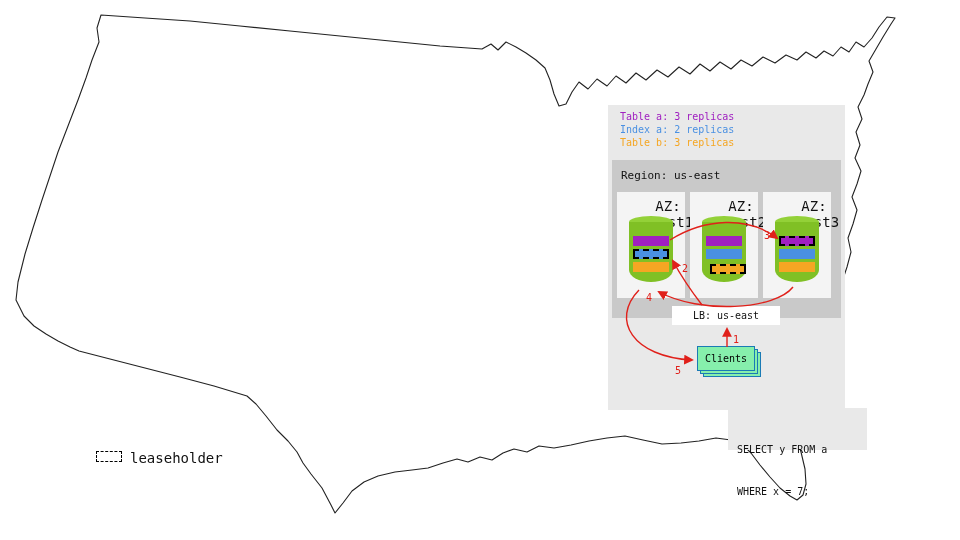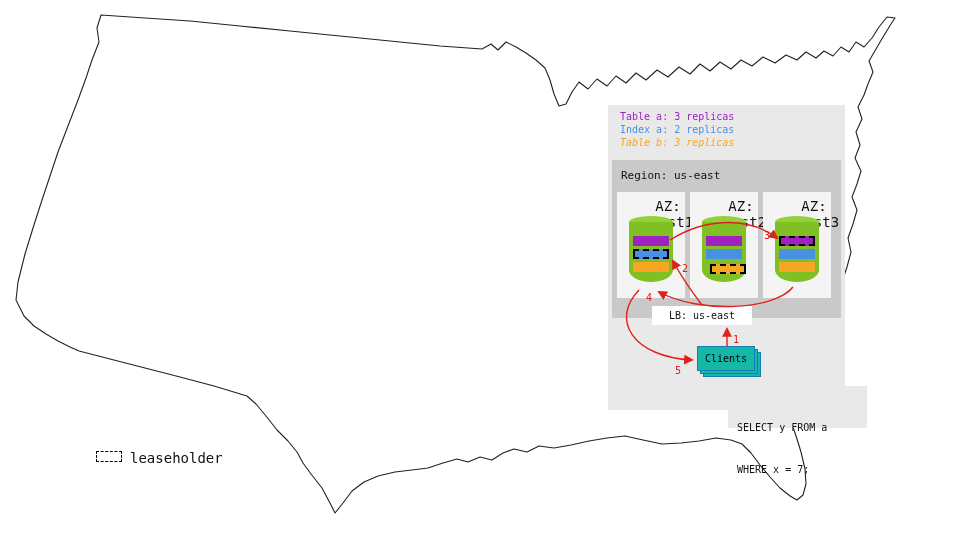--- a/index.html
+++ b/index.html
@@ -5,29 +5,29 @@
   html,body{margin:0;padding:0;background:#fff;}
   #stage{position:relative;width:960px;height:540px;overflow:hidden;
          font-family:"DejaVu Sans Mono","Liberation Mono",monospace;border-radius:21px;}
   .abs{position:absolute;}
   svg{display:block;}
   .panel{background:#e9e9e9;}
   .regionbox{background:#c9c9c9;}
   .azbox{background:#f4f4f4;}
   .az-label{font-size:14px;color:#111;text-align:center;padding-top:6px;margin-left:34px;}
   .legend-line{font-size:10px;line-height:13px;white-space:pre;}
-  .c-purple{color:#a020c0;} .c-blue{color:#4a90e2;} .c-orange{color:#f5a623;font-style:italic;}
+  .c-purple{color:#a020c0;} .c-blue{color:#4a90e2;} .c-orange{color:#f5a623;}
   .region-title{font-size:11px;color:#111;}
   .cyl-top{background:#93d138;border-radius:50%;}
   .cyl-body{background:#80c025;border-radius:0 0 50% 50% / 0 0 12px 12px;}
   .bar{height:10px;width:36px;box-sizing:border-box;}
   .bar-purple{background:#a020c0;} .bar-blue{background:#4a90e2;} .bar-orange{background:#f5a623;}
   .dashed{border:2px dashed #000;}
   .lbbox{background:#fff;font-size:10px;color:#111;text-align:center;line-height:19px;}
-  .client-rect{background:#14b8a6;border:1px solid #1a7ab5;box-sizing:border-box;}
+  .client-rect{background:#86efac;border:1px solid #1a7ab5;box-sizing:border-box;}
   .client-label{font-size:10px;color:#000;text-align:center;line-height:23px;}
   .sqlbox{background:#e9e9e9;font-size:10px;line-height:14px;color:#111;padding:7px 0 0 9px;box-sizing:border-box;white-space:pre;}
   .ls-box{background:#fff;border:1.5px dashed #000;box-sizing:border-box;}
   .ls-label{font-size:14px;color:#111;}
   .arrow-num{font-size:10px;fill:#e0201a;font-family:"DejaVu Sans Mono",monospace;}
 </style>
 </head>
 <body>
 
 <div id="stage">
@@ -86,27 +86,27 @@
 
   <div class="abs azbox" style="left:763px;top:192px;width:68px;height:106px;">
     <div class="az-label">AZ: east3</div>
   </div>
   <div class="abs cyl-top" style="left:775px;top:216px;width:44px;height:12px;"></div>
   <div class="abs cyl-body" style="left:775px;top:222px;width:44px;height:60px;"></div>
   <div class="abs bar bar-purple dashed" style="left:779px;top:236px;"></div>
   <div class="abs bar bar-blue" style="left:779px;top:249px;"></div>
   <div class="abs bar bar-orange" style="left:779px;top:262px;"></div>
 
-  <div class="abs lbbox" style="left:652px;top:306px;width:100px;height:19px;">LB: us-east</div>
+  <div class="abs lbbox" style="left:672px;top:306px;width:108px;height:19px;">LB: us-east</div>
 
   <div class="abs client-rect" style="left:703px;top:352px;width:58px;height:25px;"></div>
   <div class="abs client-rect" style="left:700px;top:349px;width:58px;height:25px;"></div>
   <div class="abs client-rect client-label" style="left:697px;top:346px;width:58px;height:25px;">Clients</div>
 
-  <div class="abs sqlbox" style="left:728px;top:386px;width:139px;height:42px;">
+  <div class="abs sqlbox" style="left:728px;top:408px;width:139px;height:42px;">
     <div>SELECT y FROM a</div>
     <div>WHERE x = 7;</div>
   </div>
 
   <div class="abs ls-box" style="left:96px;top:451px;width:26px;height:11px;"></div>
   <div class="abs ls-label" style="left:130px;top:450px;">leaseholder</div>
 
   <svg class="abs" style="left:0;top:0;pointer-events:none;" width="960" height="540">
     <defs>
       <marker id="ah" viewBox="0 0 10 10" refX="8" refY="5" markerWidth="7" markerHeight="7" orient="auto-start-reverse">

